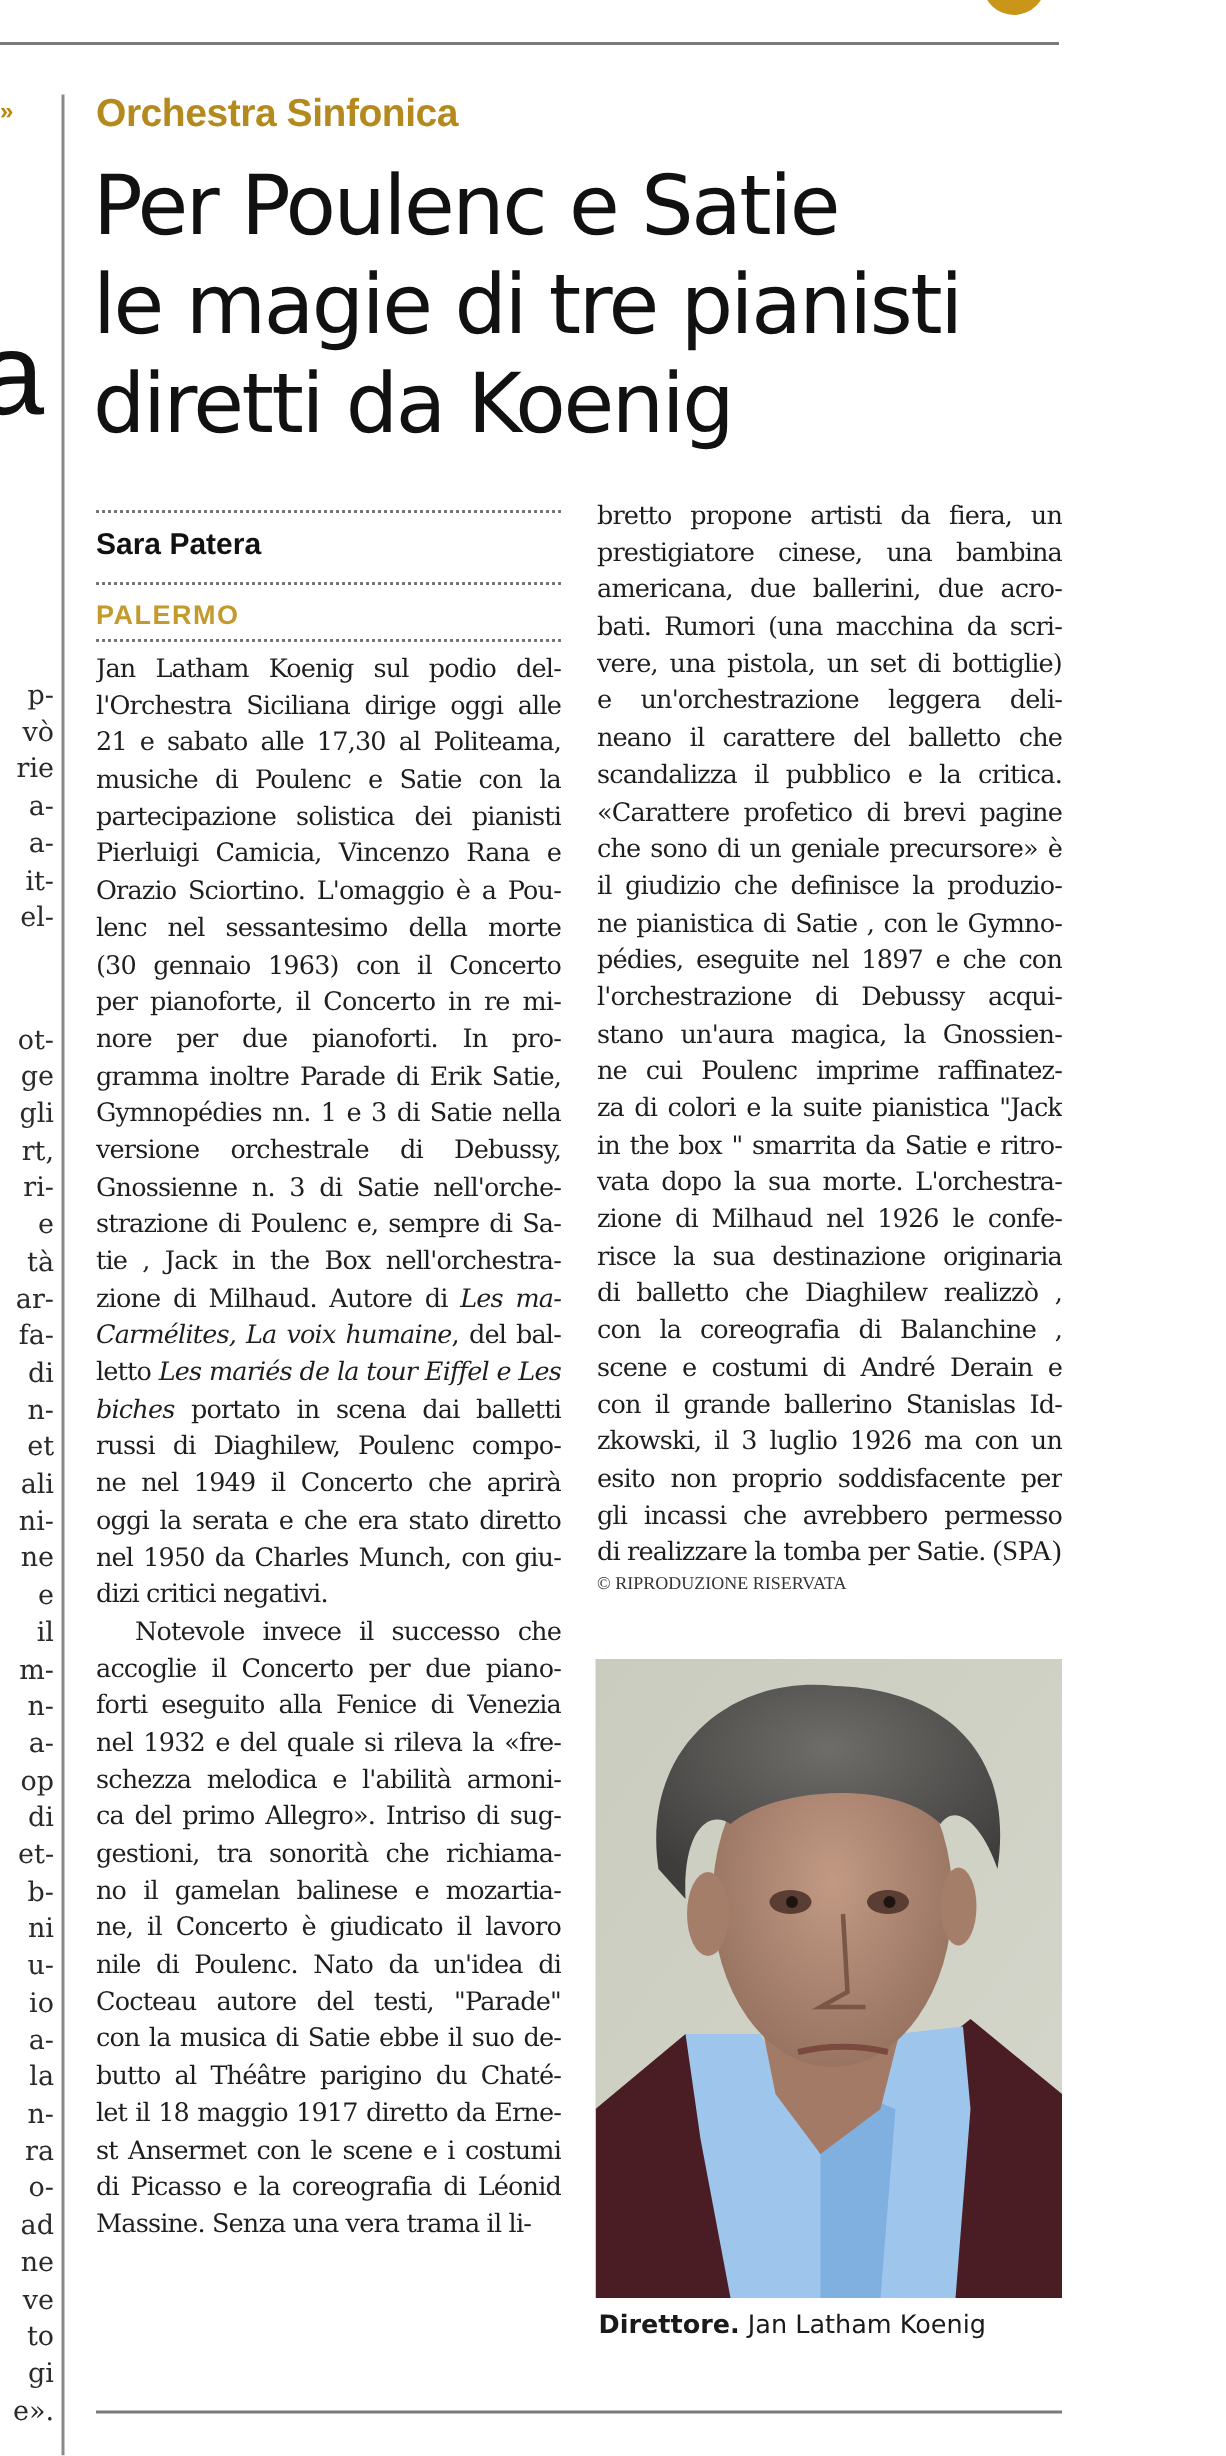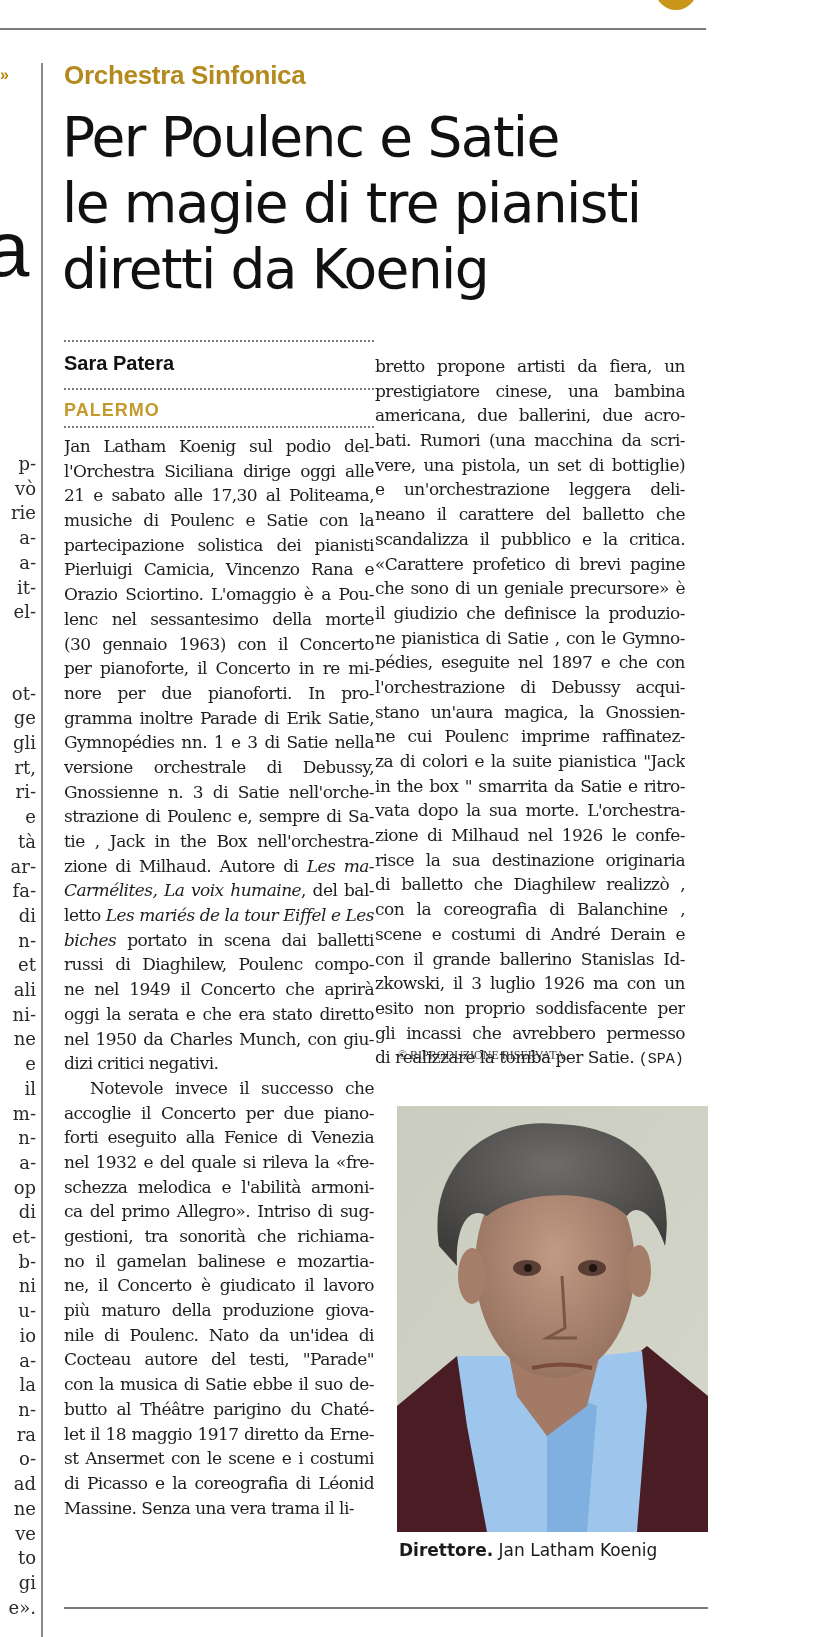--- a/index.html
+++ b/index.html
@@ -19,22 +19,22 @@
     .dots { position: absolute; left: 64px; width: 310px; height: 0; border-top: 2px dotted #777; }
     .byline { position: absolute; left: 64px; top: 352px; font-family: "Liberation Sans", sans-serif; font-weight: bold; font-size: 20px; color: #111; }
     .dateline { position: absolute; left: 64px; top: 400px; font-family: "Liberation Sans", sans-serif; font-weight: bold; font-size: 18px; letter-spacing: 1px; color: #c49a2c; }
 
     .col { position: absolute; font-family: "DejaVu Serif", serif; font-size: 17px; line-height: 24.7px; color: #1e1e1e; text-align: justify; }
     .col .ln { display: block; white-space: nowrap; text-align-last: justify; text-align: justify; height: 24.7px; overflow: hidden; letter-spacing: -0.55px; }
     .col .ln.last { text-align-last: left; }
     .col .ln.indent { padding-left: 26px; }
     .col i { font-style: italic; }
     .col1 { left: 64px; top: 434px; width: 310px; }
-    .col2 { left: 375px; top: 332px; width: 310px; margin-top: 22px; }
-    .spa { font-family: Liberation Mono, monospace; font-size: 15px; letter-spacing: 0; }
+    .col2 { left: 398px; top: 332px; width: 310px; }
+    .spa { font-family: Liberation Serif, serif; font-size: 19px; letter-spacing: 0; }
     .copyright { position: absolute; left: 398px; top: 1048px; font-family: "Liberation Serif", serif; font-size: 12px; color: #333; letter-spacing: 0; }
 
     .photo { position: absolute; left: 397px; top: 1106px; width: 311px; height: 426px; background: #cfd1c6; overflow: hidden; }
     .photo svg { display: block; }
     .caption { position: absolute; left: 399px; top: 1540px; font-family: "DejaVu Sans", sans-serif; font-size: 17px; color: #1a1a1a; white-space: nowrap; }
     .caption b { font-weight: bold; }
     .bottom-rule { position: absolute; left: 64px; top: 1607px; width: 644px; height: 2px; background: #7a7a7a; }
   </style>
 </head>
 <body>
@@ -137,21 +137,20 @@
     <span class="ln last">dizi critici negativi.</span>
     <span class="ln indent">Notevole invece il successo che</span>
     <span class="ln">accoglie il Concerto per due piano-</span>
     <span class="ln">forti eseguito alla Fenice di Venezia</span>
     <span class="ln">nel 1932 e del quale si rileva la «fre-</span>
     <span class="ln">schezza melodica e l'abilità armoni-</span>
     <span class="ln">ca del primo Allegro». Intriso di sug-</span>
     <span class="ln">gestioni, tra sonorità che richiama-</span>
     <span class="ln">no il gamelan balinese e mozartia-</span>
     <span class="ln">ne, il Concerto è giudicato il lavoro</span>
-    <span class="ln">più maturo della produzione giova-</span>
     <span class="ln">nile di Poulenc. Nato da un'idea di</span>
     <span class="ln">Cocteau autore del testi, "Parade"</span>
     <span class="ln">con la musica di Satie ebbe il suo de-</span>
     <span class="ln">butto al Théâtre parigino du Chaté-</span>
     <span class="ln">let il 18 maggio 1917 diretto da Erne-</span>
     <span class="ln">st Ansermet con le scene e i costumi</span>
     <span class="ln">di Picasso e la coreografia di Léonid</span>
     <span class="ln last">Massine. Senza una vera trama il li-</span>
   </div>
 <div class="col col2" id="col2">

